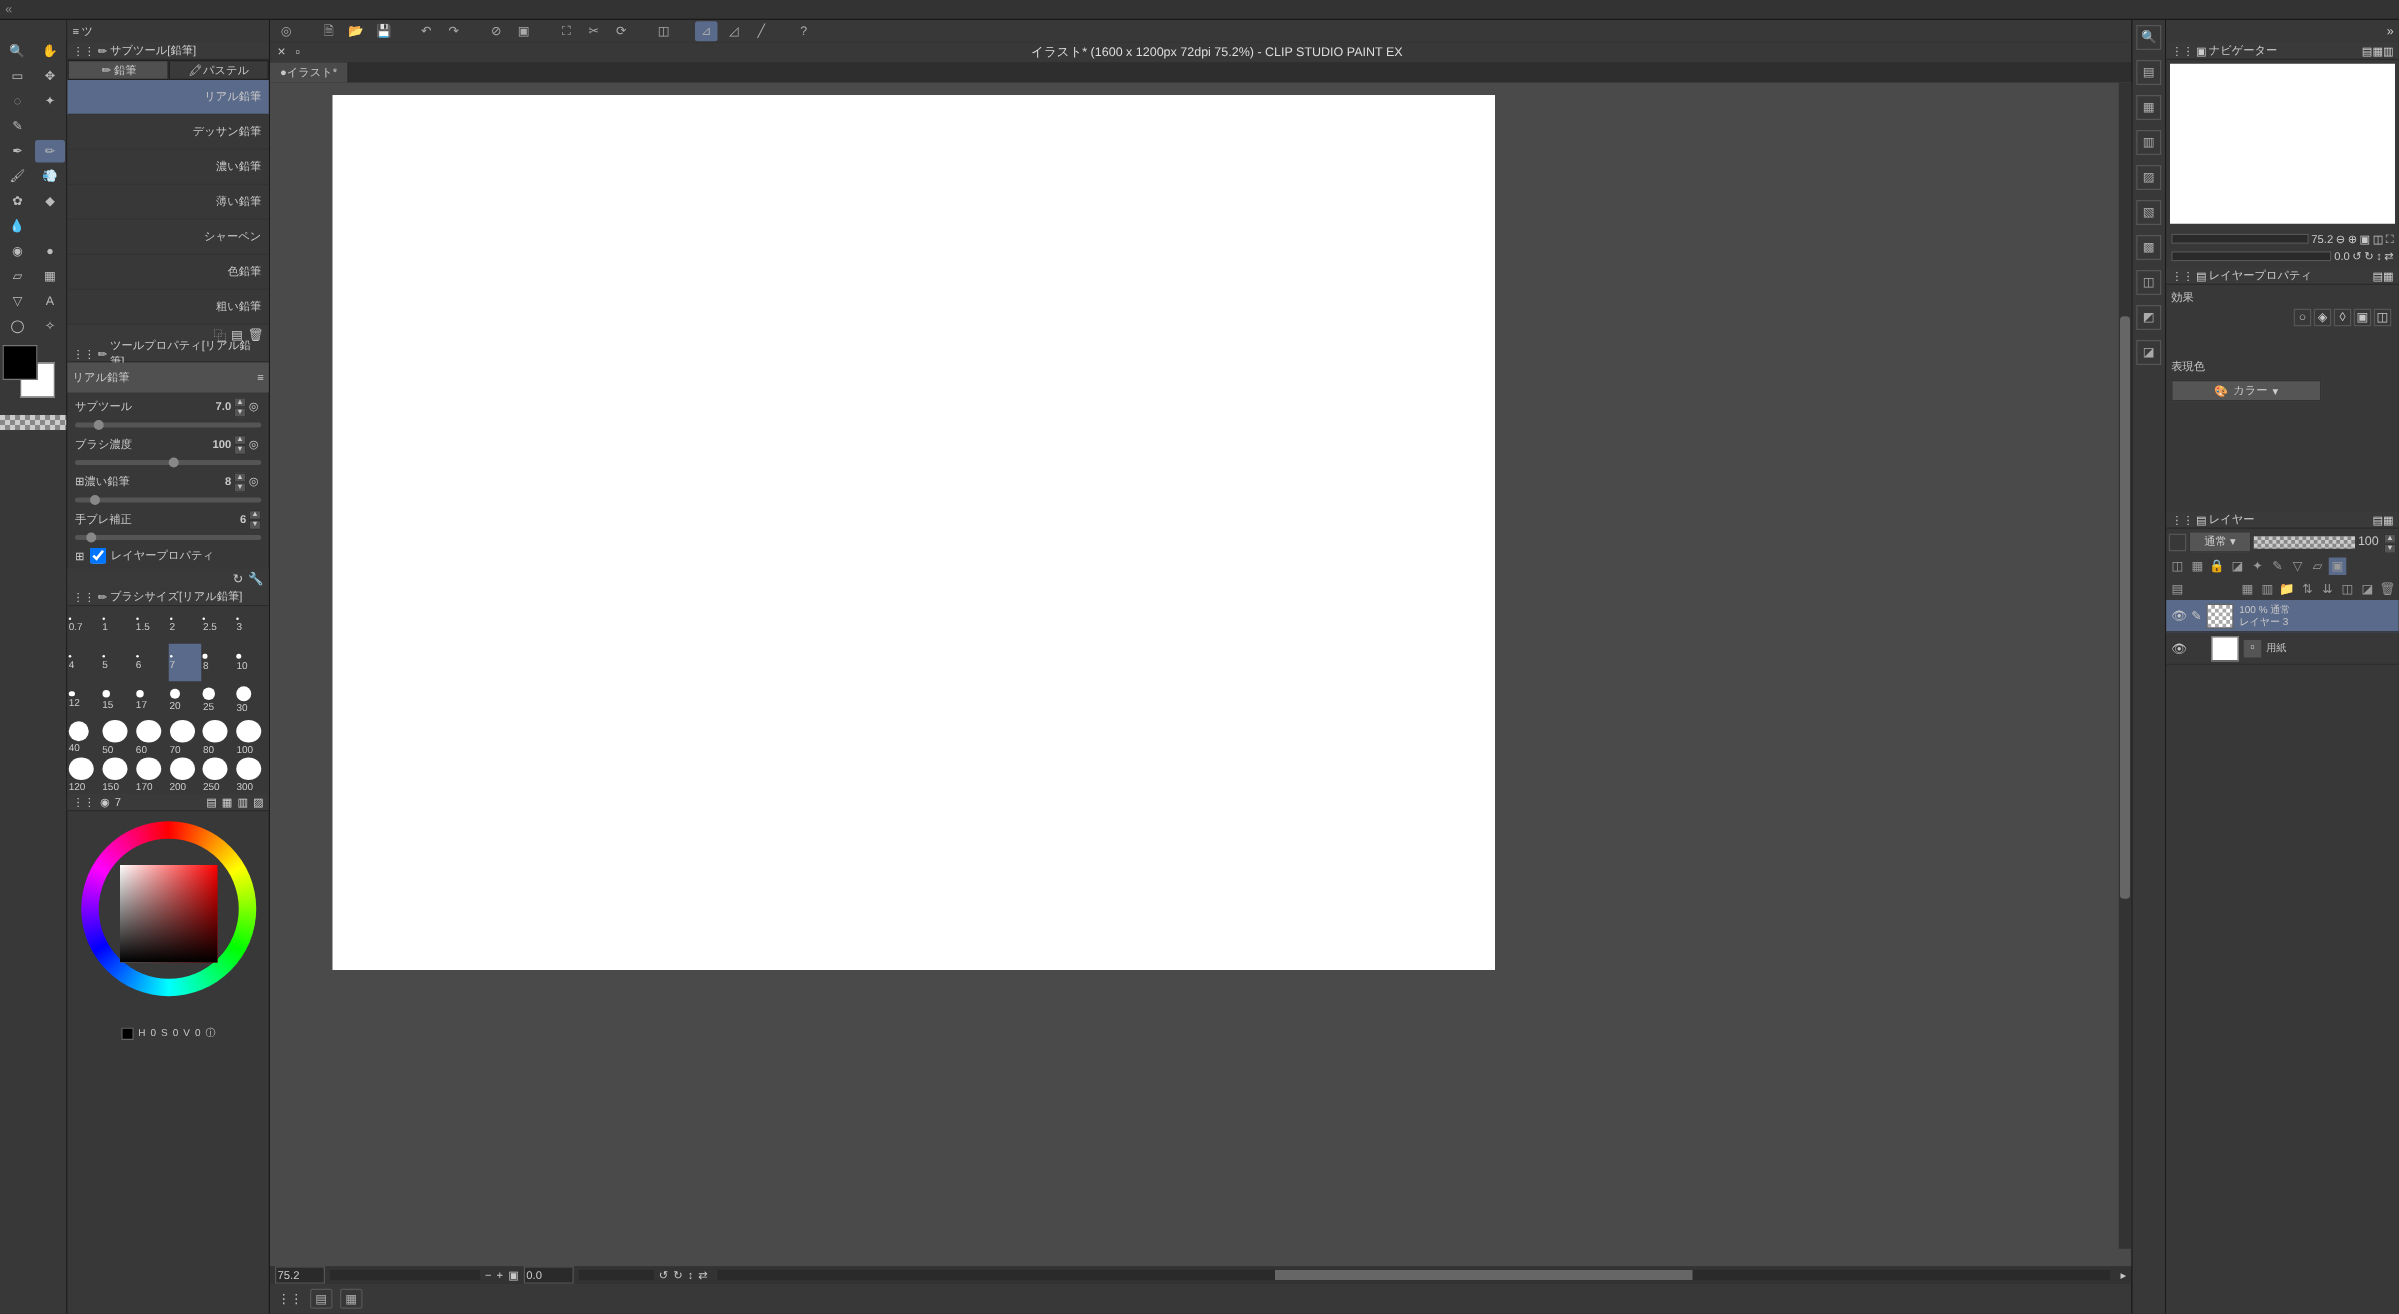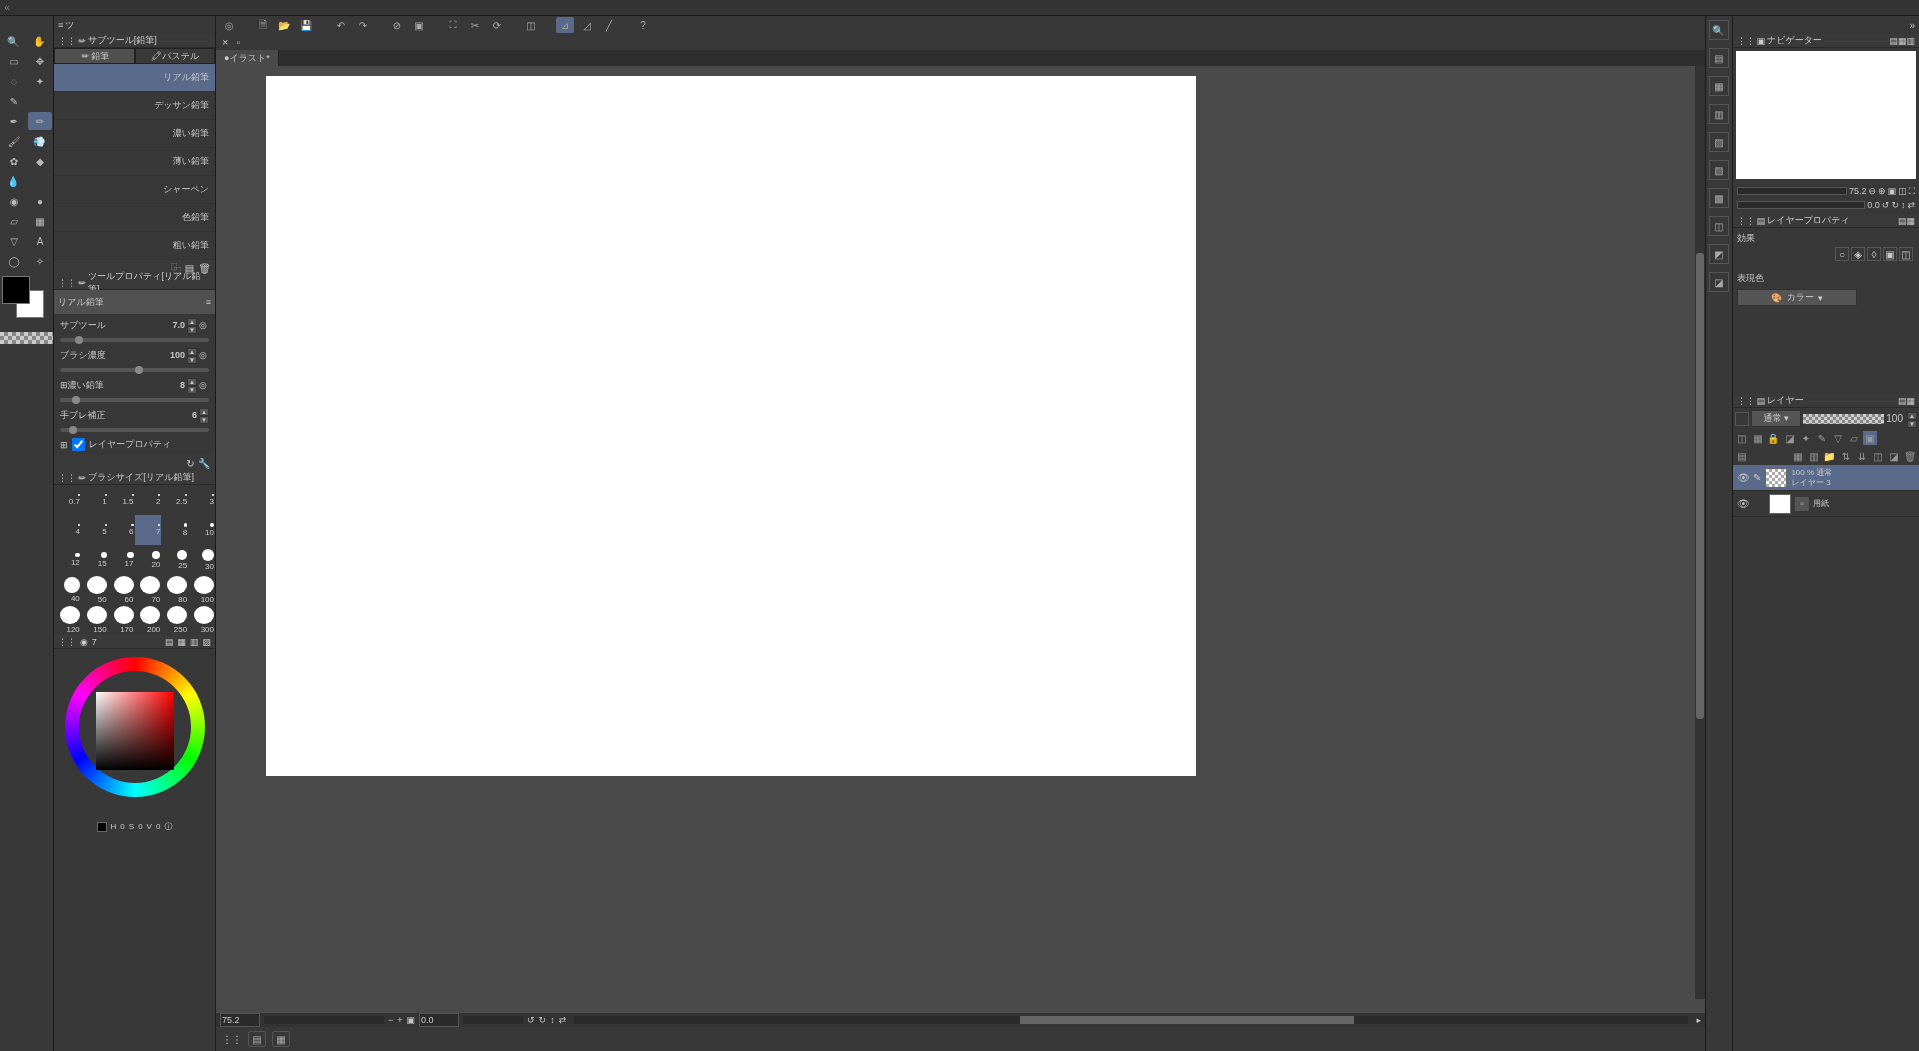--- a/index.html
+++ b/index.html
@@ -28,21 +28,21 @@
 .brush-item.sel{background:#5a6a8a;}
 .panel-footer{height:16px;background:#3a3a3a;display:flex;justify-content:flex-end;align-items:center;gap:4px;padding:0 4px;}
 .prop-row{display:flex;align-items:center;padding:4px 6px;font-size:9px;}
 .prop-label{flex:1;}
 .prop-val{width:30px;text-align:right;font-weight:bold;}
 .stepper{width:10px;height:14px;display:flex;flex-direction:column;margin-left:2px;}
 .stepper span{flex:1;background:#555;border:1px solid #333;font-size:6px;text-align:center;line-height:6px;cursor:pointer;}
 .slider{height:4px;background:#555;margin:2px 0;position:relative;border-radius:2px;}
 .slider .thumb{position:absolute;width:8px;height:8px;background:#888;border-radius:50%;top:-2px;}
 .size-grid{display:grid;grid-template-columns:repeat(6,1fr);background:#383838;}
-.size-cell{height:30px;display:flex;flex-direction:column;align-items:flex-end;justify-content:center;cursor:pointer;border:1px solid transparent;}
+.size-cell{height:30px;display:flex;flex-direction:column;align-items:flex-start;justify-content:center;cursor:pointer;border:1px solid transparent;}
 .size-cell.sel{background:#5a6a8a;}
 .size-cell .dot{background:#fff;border-radius:50%;}
 .size-cell .lbl{font-size:8px;color:#ccc;margin-top:1px;}
 .color-wheel-panel{height:170px;padding:4px;position:relative;}
 .color-wheel{width:140px;height:140px;border-radius:50%;background:conic-gradient(red,yellow,lime,cyan,blue,magenta,red);margin:4px auto;position:relative;}
 .color-wheel::after{content:"";position:absolute;inset:14px;border-radius:50%;background:#383838;}
 .color-sq{position:absolute;width:78px;height:78px;top:35px;left:50%;transform:translateX(-50%);background:linear-gradient(to top,#000,transparent),linear-gradient(to right,#fff,red);z-index:2;}
 .hsv-row{display:flex;justify-content:center;gap:4px;font-size:8px;align-items:center;padding:2px;}
 .center-area{flex:1;display:flex;flex-direction:column;background:#2b2b2b;}
 .doc-title-bar{height:16px;background:#383838;display:flex;align-items:center;padding:0 6px;font-size:10px;gap:8px;}
@@ -433,20 +433,21 @@
       <div style="width:8px"></div>
       <div class="icon-btn sel" style="background:#5a6a8a">⊿</div>
       <div class="icon-btn">◿</div>
       <div class="icon-btn">╱</div>
       <div style="width:8px"></div>
       <div class="icon-btn">?</div>
     </div>
     <div class="doc-title-bar">
       <span class="close-x">×</span>
       <span>▫</span>
+      <span class="doc-title">イラスト* (1600 x 1200px 72dpi 75.2%)  - CLIP STUDIO PAINT EX</span>
     </div>
     <div class="doc-tab-bar">
       <div class="doc-tab">● <span>イラスト*</span></div>
     </div>
     <div class="canvas-wrap">
       <div class="canvas"></div>
       <div class="scroll-v">
           <div class="thumb"></div>
         </div>
     </div>
@@ -531,21 +532,21 @@
     </div>
     <div class="layer-prop">
       <div style="font-size:9px">効果</div>
       <div class="effect-icons">
         <span>○</span>
         <span>◈</span>
         <span>◊</span>
         <span>▣</span>
         <span>◫</span>
       </div>
-      <div style="font-size:9px;margin-top:9px">表現色</div>
+      <div style="font-size:9px;margin-top:24px">表現色</div>
       <div class="expr-select">
         <span>🎨</span>
         <span>カラー</span>
         <span>▾</span>
       </div>
     </div>
     <div style="flex:0 0 80px"></div>
 
     <div class="panel-header">
       <span>⋮⋮</span>

